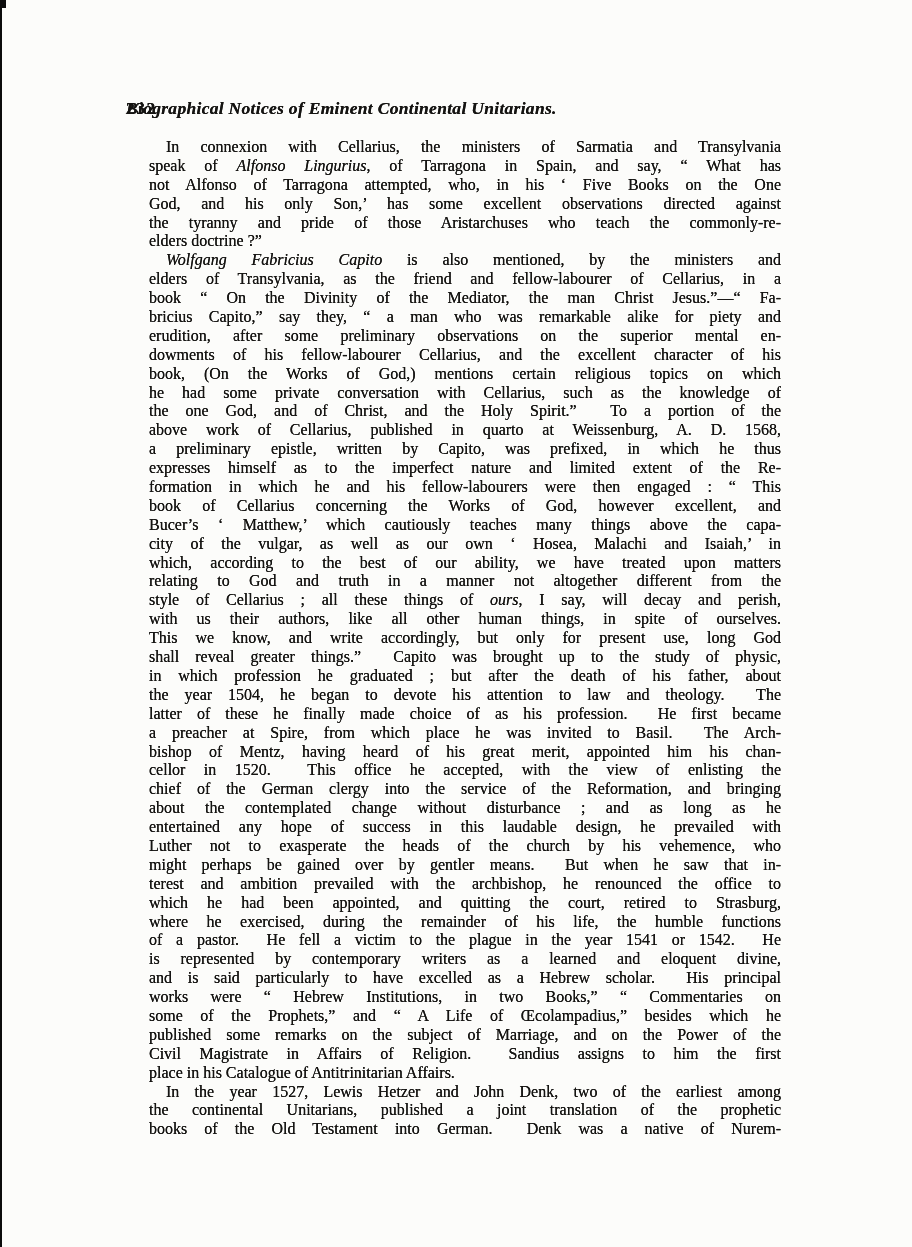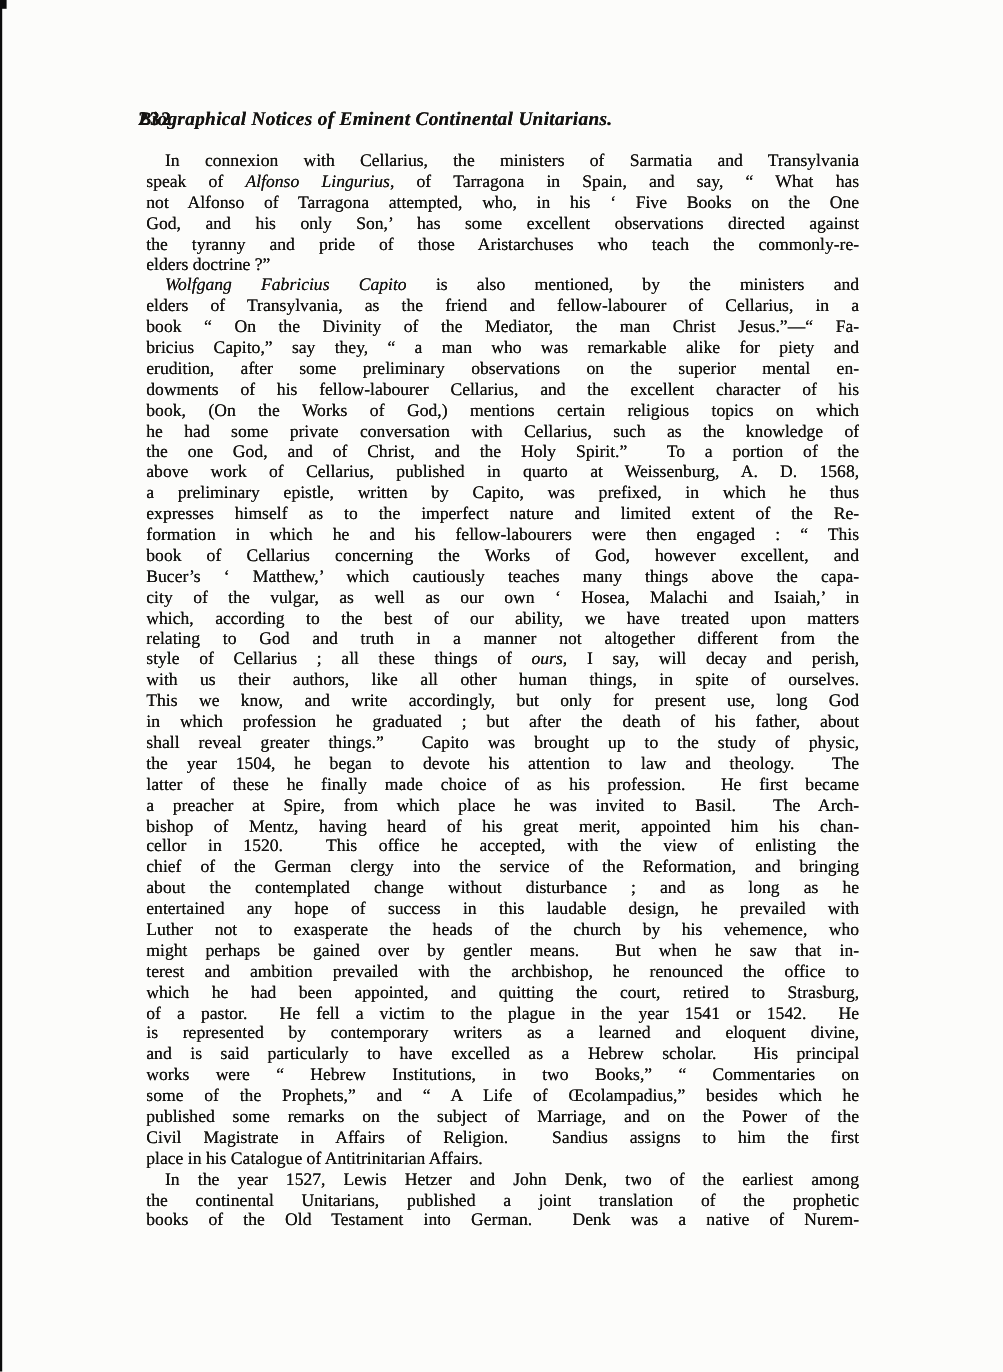--- a/index.html
+++ b/index.html
@@ -41,20 +41,21 @@
     position: absolute; left: 133px; top: 138px;
     width: 648px;
     font-size: 16px; line-height: 18.9px;
     text-shadow: 0 0 0.35px currentColor;
   }
   .line {
     height: 18.9px;
     overflow: hidden;
     text-align: justify;
     text-align-last: justify;
+    margin-left: 16px;
   }
   .line.end { text-align-last: left; }
   .line.indent { text-indent: 17px; }
   .it { font-style: italic; }
 </style>
 </head>
 <body>
 
 <div class="scan-edge"></div>
 <div class="corner-blot"></div>
@@ -85,34 +86,35 @@
     <div class="line"><span>expresses himself as to the imperfect nature and limited extent of the Re-</span></div>
     <div class="line"><span>formation in which he and his fellow-labourers were then engaged : “ This</span></div>
     <div class="line"><span>book of Cellarius concerning the Works of God, however excellent, and</span></div>
     <div class="line"><span>Bucer’s ‘ Matthew,’ which cautiously teaches many things above the capa-</span></div>
     <div class="line"><span>city of the vulgar, as well as our own ‘ Hosea, Malachi and Isaiah,’ in</span></div>
     <div class="line"><span>which, according to the best of our ability, we have treated upon matters</span></div>
     <div class="line"><span>relating to God and truth in a manner not altogether different from the</span></div>
     <div class="line"><span>style of Cellarius ; all these things of </span><span class="it">ours</span><span>, I say, will decay and perish,</span></div>
     <div class="line"><span>with us their authors, like all other human things, in spite of ourselves.</span></div>
     <div class="line"><span>This we know, and write accordingly, but only for present use, long God</span></div>
+    <div class="line"><span>shall reveal greater things.”&nbsp; Capito was brought up to the study of physic,</span></div>
     <div class="line"><span>in which profession he graduated ; but after the death of his father, about</span></div>
-    <div class="line"><span>shall reveal greater things.”&nbsp; Capito was brought up to the study of physic,</span></div>
     <div class="line"><span>the year 1504, he began to devote his attention to law and theology.&nbsp; The</span></div>
     <div class="line"><span>latter of these he finally made choice of as his profession.&nbsp; He first became</span></div>
     <div class="line"><span>a preacher at Spire, from which place he was invited to Basil.&nbsp; The Arch-</span></div>
     <div class="line"><span>bishop of Mentz, having heard of his great merit, appointed him his chan-</span></div>
     <div class="line"><span>cellor in 1520.&nbsp; This office he accepted, with the view of enlisting the</span></div>
     <div class="line"><span>chief of the German clergy into the service of the Reformation, and bringing</span></div>
     <div class="line"><span>about the contemplated change without disturbance ; and as long as he</span></div>
     <div class="line"><span>entertained any hope of success in this laudable design, he prevailed with</span></div>
     <div class="line"><span>Luther not to exasperate the heads of the church by his vehemence, who</span></div>
     <div class="line"><span>might perhaps be gained over by gentler means.&nbsp; But when he saw that in-</span></div>
     <div class="line"><span>terest and ambition prevailed with the archbishop, he renounced the office to</span></div>
     <div class="line"><span>which he had been appointed, and quitting the court, retired to Strasburg,</span></div>
+    <div class="line"><span>where he exercised, during the remainder of his life, the humble functions</span></div>
     <div class="line"><span>of a pastor.&nbsp; He fell a victim to the plague in the year 1541 or 1542.&nbsp; He</span></div>
     <div class="line"><span>is represented by contemporary writers as a learned and eloquent divine,</span></div>
     <div class="line"><span>and is said particularly to have excelled as a Hebrew scholar.&nbsp; His principal</span></div>
     <div class="line"><span>works were “ Hebrew Institutions, in two Books,” “ Commentaries on</span></div>
     <div class="line"><span>some of the Prophets,” and “ A Life of Œcolampadius,” besides which he</span></div>
     <div class="line"><span>published some remarks on the subject of Marriage, and on the Power of the</span></div>
     <div class="line"><span>Civil Magistrate in Affairs of Religion.&nbsp; Sandius assigns to him the first</span></div>
     <div class="line end"><span>place in his Catalogue of Antitrinitarian Affairs.</span></div>
     <div class="line indent"><span>In the year 1527, Lewis Hetzer and John Denk, two of the earliest among</span></div>
     <div class="line"><span>the continental Unitarians, published a joint translation of the prophetic</span></div>

